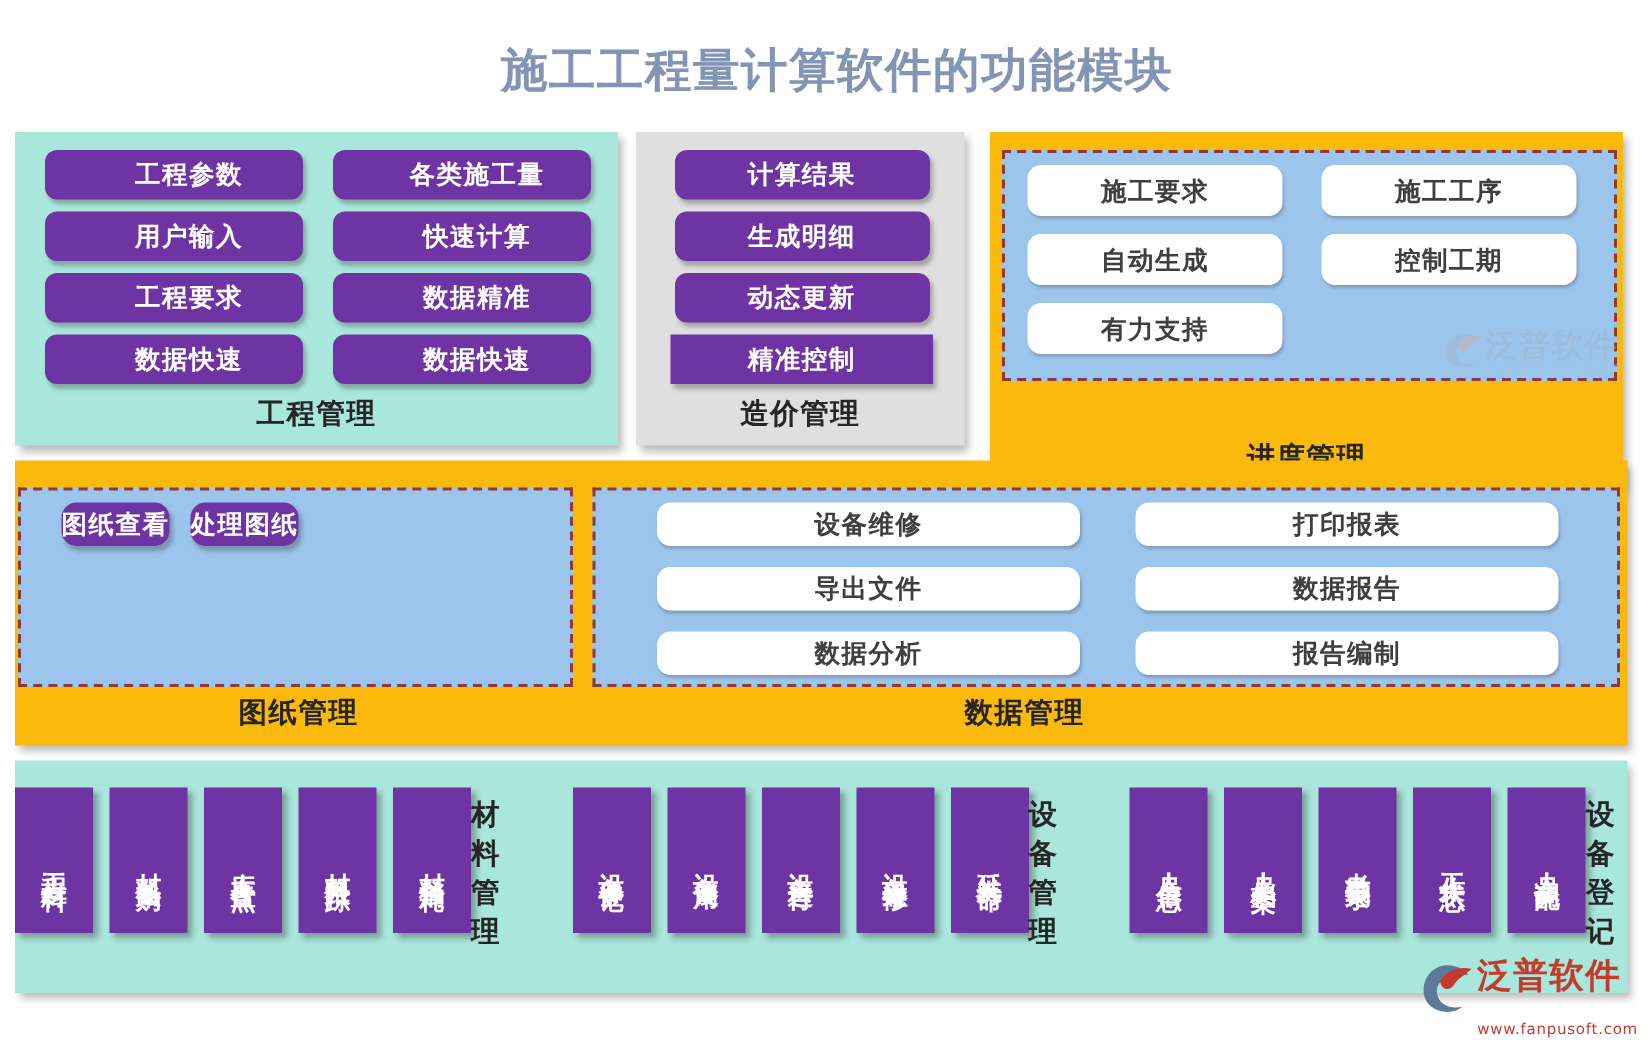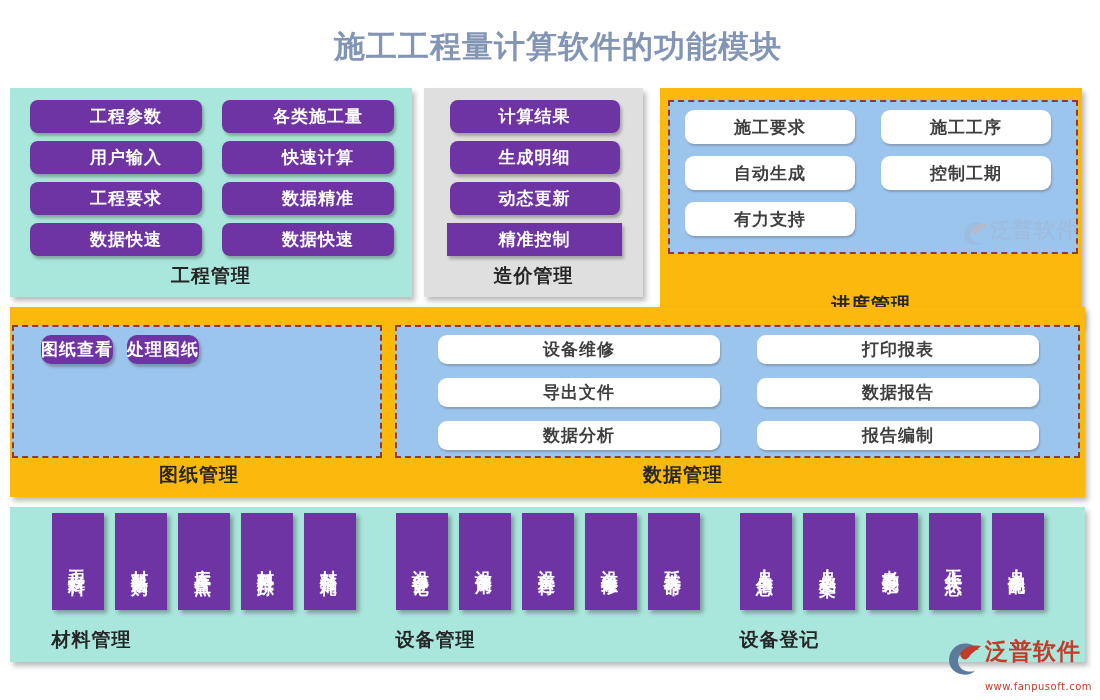--- a/index.html
+++ b/index.html
@@ -57,21 +57,21 @@
   #p-mid .pbtn{height:29px;border-radius:10px;}
   #p-mid .blue-right{left:385px;top:18px;width:685px;height:133px;}
   #p-mid .wbtn-grid{position:absolute;left:41px;top:8px;display:grid;
     grid-template-columns:282px 282px;column-gap:37px;row-gap:14px;}
   #p-mid .wbtn{height:29px;}
   #p-mid .pos-drawing{left:124px;right:auto;width:130px;bottom:9px;}
   #p-mid .pos-data{left:608px;right:auto;width:130px;bottom:9px;text-align:center;}
 
   #p-bottom .vgroups{position:absolute;left:0;right:0;top:6px;
     display:flex;justify-content:center;gap:40px;}
-  .vgroup{display:flex;flex-direction:column;}
+  .vgroup{display:flex;flex-direction:row;align-items:center;}
   .vbtns{display:flex;gap:11px;}
   .vbtn{width:52px;height:97px;background:var(--purple);color:#fff;font-size:17px;
     font-weight:bold;display:flex;align-items:center;justify-content:center;
     writing-mode:vertical-rl;text-orientation:upright;letter-spacing:3px;
     box-shadow:3px 3px 4px rgba(50,50,50,.4);}
   .group-label{margin-top:17px;font-size:19px;font-weight:bold;color:#262626;letter-spacing:1px;}
 
   .watermark-faint{position:absolute;right:-6px;bottom:2px;display:flex;
     align-items:flex-start;gap:2px;opacity:.55;pointer-events:none;}
   .watermark-faint .wm-txt{display:flex;flex-direction:column;line-height:1;}

